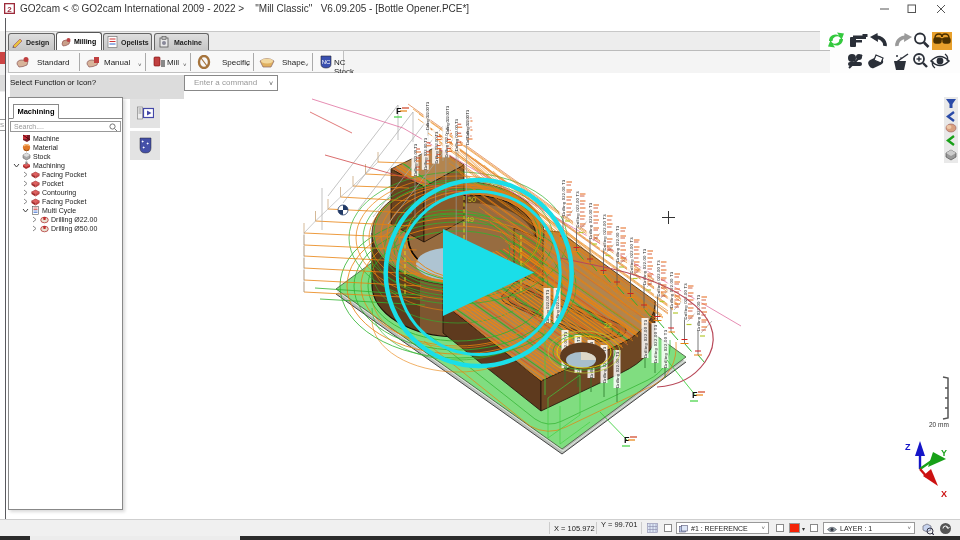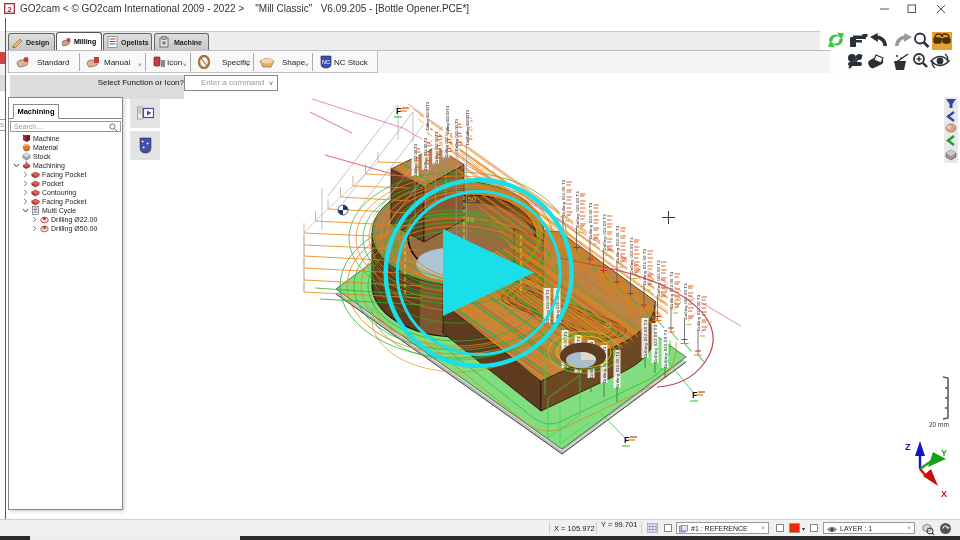--- a/index.html
+++ b/index.html
@@ -751,24 +751,24 @@
           <path d="M 109,7 q 0,-4 4,-4 q 3,0 3,3"></path>
           <path d="M 123,7 q 0,-4 -4,-4 q -3,0 -3,3"></path>
           <rect x="108" y="7" width="7" height="5" rx="2" fill="#4a3000"></rect>
           <rect x="117" y="7" width="7" height="5" rx="2" fill="#4a3000"></rect>
           <line x1="115" y1="8" x2="117" y2="8"></line>
         </g>
   </g>
 </svg>
 
 <div class="abs" style="left:6px;top:50px;width:954px;height:23px;background:#f4f4f4;border-top:1px solid #bbb"></div>
-<div class="abs" style="left:8px;top:50px;width:370px;height:23px;background:#f8f8f8;border:1px solid #c0c0c0;font-size:8px;color:#222">
+<div class="abs" style="left:8px;top:50px;width:336px;height:23px;background:#f8f8f8;border:1px solid #c0c0c0;font-size:8px;color:#222">
   <span class="abs" style="left:28px;top:7px">Standard</span>
   <span class="abs" style="left:95px;top:7px">Manual</span>
-  <span class="abs" style="left:158px;top:7px">Icon</span>
+  <span class="abs" style="left:158px;top:7px">Mill</span>
   <span class="abs" style="left:213px;top:7px">Specific</span>
   <span class="abs" style="left:273px;top:7px">Shape</span>
   <span class="abs" style="left:325px;top:7px">NC Stock</span>
   <div class="abs" style="left:70px;top:2px;width:1px;height:18px;background:#aaa"></div>
   <div class="abs" style="left:136px;top:2px;width:1px;height:18px;background:#aaa"></div>
   <div class="abs" style="left:181px;top:2px;width:1px;height:18px;background:#aaa"></div>
   <div class="abs" style="left:244px;top:2px;width:1px;height:18px;background:#aaa"></div>
   <div class="abs" style="left:303px;top:2px;width:1px;height:18px;background:#aaa"></div>
   <svg class="abs" style="left:6px;top:4px" width="16" height="14" viewBox="0 0 16 14">
         <path d="M2,9 Q2,5 7,5 L13,6 L12,10 Q8,12 4,12Z" fill="#d8b49a" stroke="#855" stroke-width="0.7"></path>
@@ -827,22 +827,22 @@
       </g>
   <g transform="translate(104,2)">
         <path d="M 1,8 Q 10,-1 19,8 Q 10,17 1,8 Z" fill="none" stroke="#2a2f38" stroke-width="1.6"></path>
         <circle cx="10" cy="8" r="3.4"></circle>
         <path d="M 15,1 q 4,3 2,7" fill="none" stroke="#2a2f38" stroke-width="1.3"></path>
         <path d="M 5,15 q -4,-3 -2,-7" fill="none" stroke="#2a2f38" stroke-width="1.3"></path>
       </g>
 </svg>
 
 <div class="abs" style="left:6px;top:73px;width:954px;height:19px;background:#fff"></div>
-<div class="abs" style="left:10px;top:75px;width:174px;height:24px;background:#dcdcdc;font-size:8px;color:#111;text-align:right;line-height:16px">Select Function or Icon?</div>
-<div class="abs" style="left:184px;top:75px;width:94px;height:16px;background:#fff;border:1px solid #888;font-size:8px;color:#999;line-height:14px"><span style="margin-left:16px">Enter a command</span><span class="abs" style="right:4px;top:1px;color:#555;font-size:7px">˅</span></div>
+<div class="abs" style="left:10px;top:75px;width:174px;height:24px;background:#dcdcdc;font-size:8px;color:#111;text-align:left;line-height:16px">Select Function or Icon?</div>
+<div class="abs" style="left:184px;top:75px;width:94px;height:16px;background:#fff;border:1px solid #888;font-size:8px;color:#999;line-height:14px"><span style="margin-left:9px">Enter a command</span><span class="abs" style="right:4px;top:1px;color:#555;font-size:7px">˅</span></div>
 
 <div class="abs" style="left:130px;top:99px;width:30px;height:29px;background:#e3e3e3">
   <svg class="abs" style="left:7px;top:7px" width="17" height="15" viewBox="0 0 17 15">
         <rect x="0.5" y="1" width="5" height="12" fill="#eee" stroke="#888" stroke-width="0.7"></rect>
         <line x1="1.5" y1="3" x2="4.5" y2="3" stroke="#777" stroke-width="0.7"></line>
         <line x1="1.5" y1="5" x2="4.5" y2="5" stroke="#777" stroke-width="0.7"></line>
         <line x1="1.5" y1="7" x2="4.5" y2="7" stroke="#777" stroke-width="0.7"></line>
         <rect x="6.5" y="2.5" width="10" height="9" fill="#fff" stroke="#4448a8" stroke-width="1.2"></rect>
         <polygon points="10,4.5 10,9.5 14.5,7" fill="#4448a8"></polygon>
       </svg>

